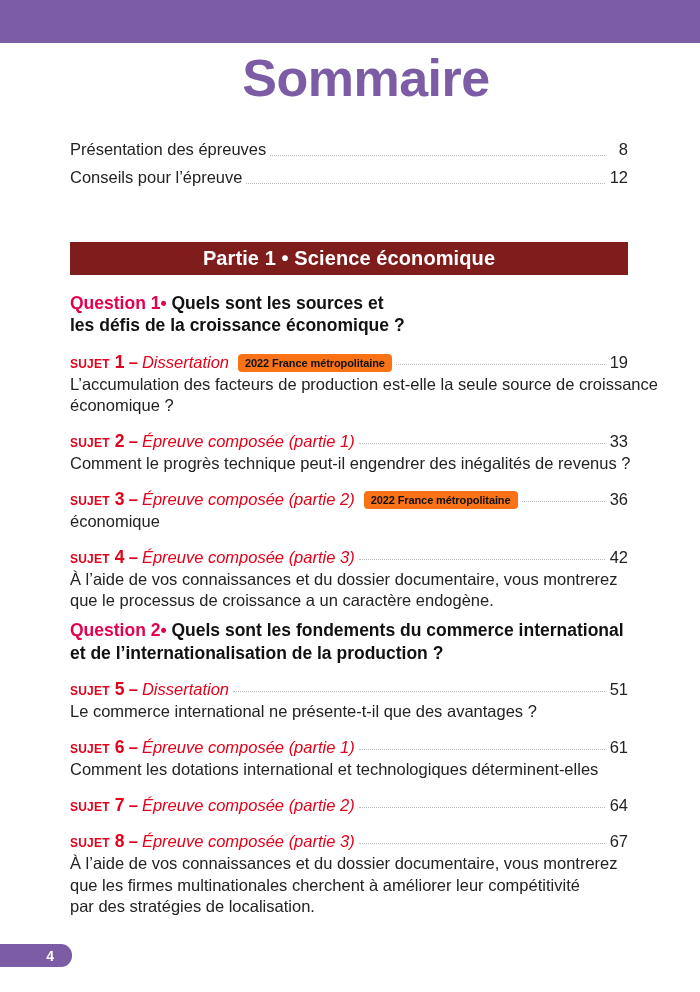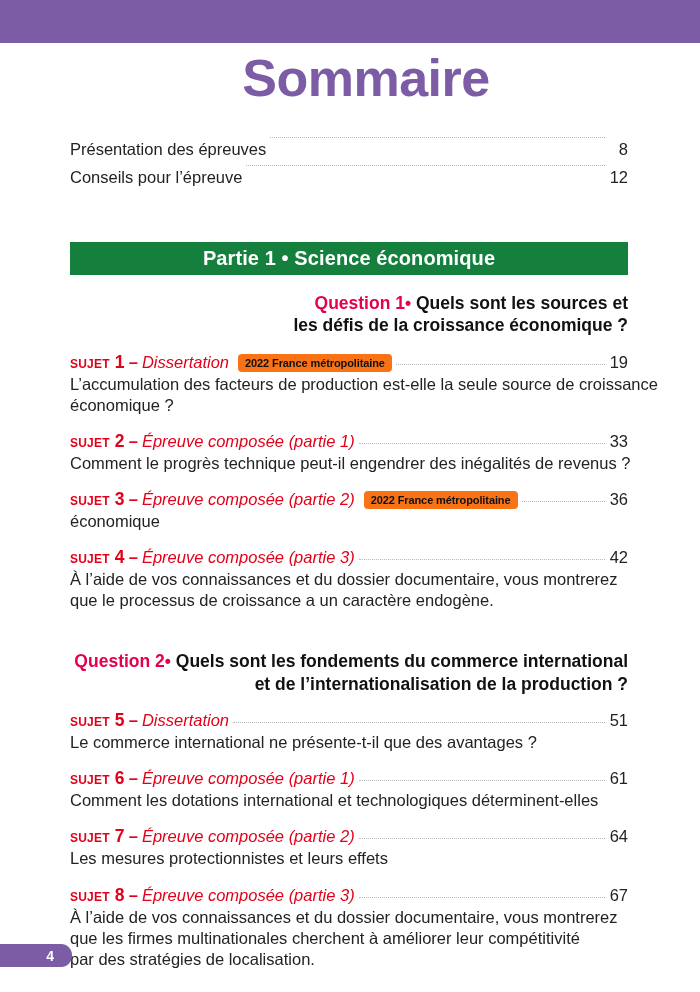--- a/index.html
+++ b/index.html
@@ -44,21 +44,21 @@
   .content {
     position: absolute;
     left: 70px;
     top: 140px;
     width: 558px;
   }
 
   
   .front-row {
     display: flex;
-    align-items: flex-start;
+    align-items: flex-end;
     font-size: 16.5px;
     color: #232323;
     margin-bottom: 9px;
     white-space: nowrap;
   }
   .front-row .fr-label { flex: 0 0 auto; }
   .leader {
     flex: 1 1 auto;
     margin: 0 3px 0 4px;
     border-bottom: 1px dotted #b9b9b9;
@@ -70,37 +70,37 @@
     flex: 0 0 auto;
     font-size: 16.5px;
     color: #232323;
     text-align: right;
     min-width: 20px;
   }
 
   
   .part-banner {
     margin-top: 55px;
-    background: #15803d;
+    background: #7f1d1d;
     height: 33px;
     display: flex;
     align-items: center;
     justify-content: center;
   }
   .part-banner-text {
     color: #ffffff;
     font-size: 20px;
     font-weight: bold;
     letter-spacing: 0.1px;
   }
 
   
   .question {
     margin-top: 17px;
-    text-align: right;
+    text-align: left;
     font-size: 17.5px;
     font-weight: bold;
     line-height: 1.28;
     color: #111111;
   }
   .question .q-num { color: #e4004f; }
   .question .q-sep { color: #e4004f; }
 
   
   .subject { margin-top: 15px; }
@@ -255,21 +255,21 @@
       <span class="sujet-type">Épreuve composée (partie 3)</span>
       <span class="leader"></span>
       <span class="pagenum">42</span>
     </div>
     <div class="subject-body">
       <div>À l’aide de vos connaissances et du dossier documentaire, vous montrerez</div>
       <div>que le processus de croissance a un caractère endogène.</div>
     </div>
   </div>
 
-  <div class="question" style="margin-top:39px;">
+  <div class="question" style="margin-top:8px;">
     <span class="q-num">Question 2</span><span class="q-sep">•</span>
     <span>Quels sont les fondements du commerce international</span><br>
     <span>et de l’internationalisation de la production ?</span>
   </div>
 
   <div class="subject">
     <div class="subject-head">
       <span class="sujet-label">Sujet 5</span>
       <span class="sujet-dash">–</span>
       <span class="sujet-type">Dissertation</span>
@@ -295,23 +295,20 @@
   </div>
 
   <div class="subject">
     <div class="subject-head">
       <span class="sujet-label">Sujet 7</span>
       <span class="sujet-dash">–</span>
       <span class="sujet-type">Épreuve composée (partie 2)</span>
       <span class="leader"></span>
       <span class="pagenum">64</span>
     </div>
-    <div class="subject-body">
-      <div>Les mesures protectionnistes et leurs effets</div>
-    </div>
   </div>
 
   <div class="subject">
     <div class="subject-head">
       <span class="sujet-label">Sujet 8</span>
       <span class="sujet-dash">–</span>
       <span class="sujet-type">Épreuve composée (partie 3)</span>
       <span class="leader"></span>
       <span class="pagenum">67</span>
     </div>

